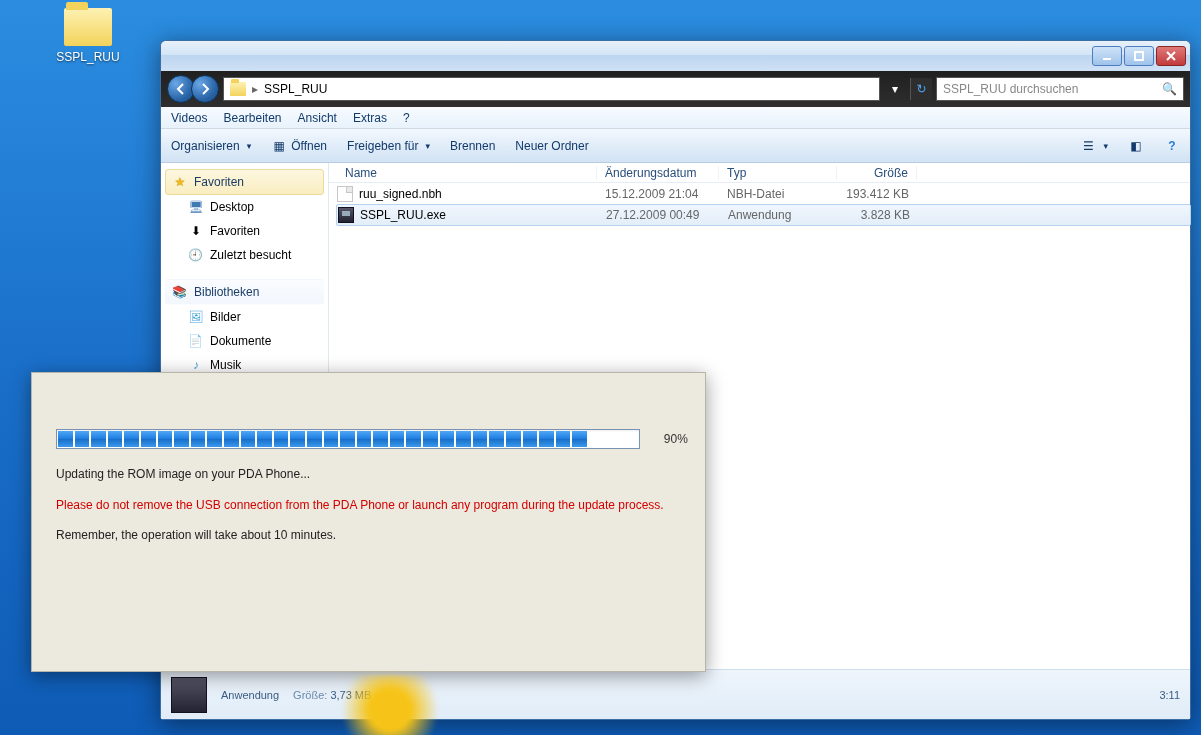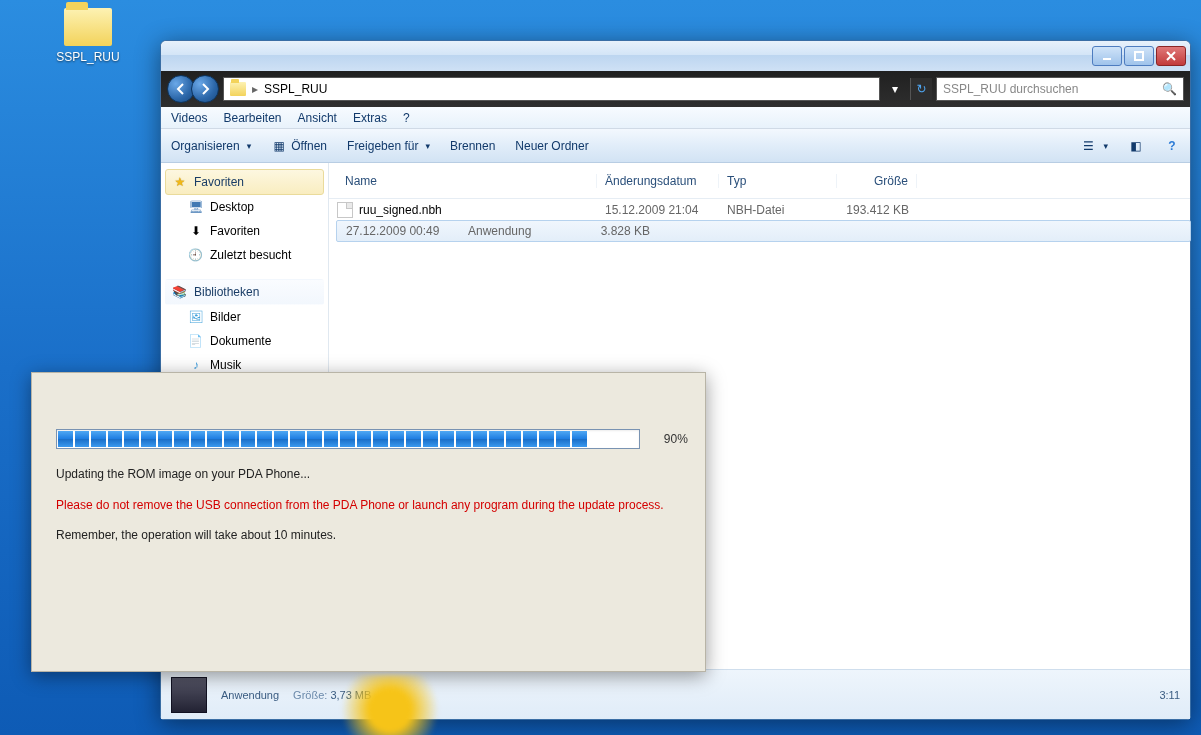--- a/index.html
+++ b/index.html
@@ -68,21 +68,21 @@
 .nico { width:16px; height:16px; display:inline-flex; align-items:center; justify-content:center; font-size:12px;}
 .star { color:#f0b81a; text-shadow:0 0 1px #a77a00;}
 .lib-ico { color:#3a8ed4;}
 .clock-ico { color:#6b9f3a;}
 .disk-ico { color:#4179b3;}
 .music-ico { color:#4aa3e0;}
 .pic-ico { color:#3fa0da;}
 .vid-ico { color:#4a4a4a;}
 
 .file-pane { flex:1; display:flex; flex-direction:column; }
-.cols-header { display:flex; height:36px; align-items:center; border-bottom:1px solid #e6edf4; color:#2a4f7a; padding-left:8px;}
+.cols-header { display:flex; height:20px; align-items:center; border-bottom:1px solid #e6edf4; color:#2a4f7a; padding-left:8px;}
 .col { padding:0 8px; border-right:1px solid #eef3f8; font-size:12px; cursor:pointer;}
 .col.name { width:260px; }
 .col.date { width:122px; }
 .col.type { width:118px; }
 .col.size { width:80px; text-align:right;}
 .file-list { flex:1; }
 .file-row { display:flex; align-items:center; height:22px; padding-left:8px; cursor:pointer;}
 .file-row .c { font-size:12px; color:#333;}
 .file-row .c.name { width:260px; display:flex; align-items:center; gap:6px; color:#000;}
 .file-row .c.date { width:122px; color:#666; padding:0 8px;}
@@ -251,20 +251,24 @@
           <div class="file-row">
             <div class="c name">
               <span class="fico doc"></span>
               <span>ruu_signed.nbh</span>
             </div>
             <div class="c date">15.12.2009 21:04</div>
             <div class="c type">NBH-Datei</div>
             <div class="c size">193.412 KB</div>
           </div>
           <div class="file-row selected">
+            <div class="c name">
+              <span class="fico exe"></span>
+              <span>SSPL_RUU.exe</span>
+            </div>
             <div class="c date">27.12.2009 00:49</div>
             <div class="c type">Anwendung</div>
             <div class="c size">3.828 KB</div>
           </div>
         </div>
     </div>
   </div>
 
   <div class="details-pane">
     <div class="thumb"></div>

